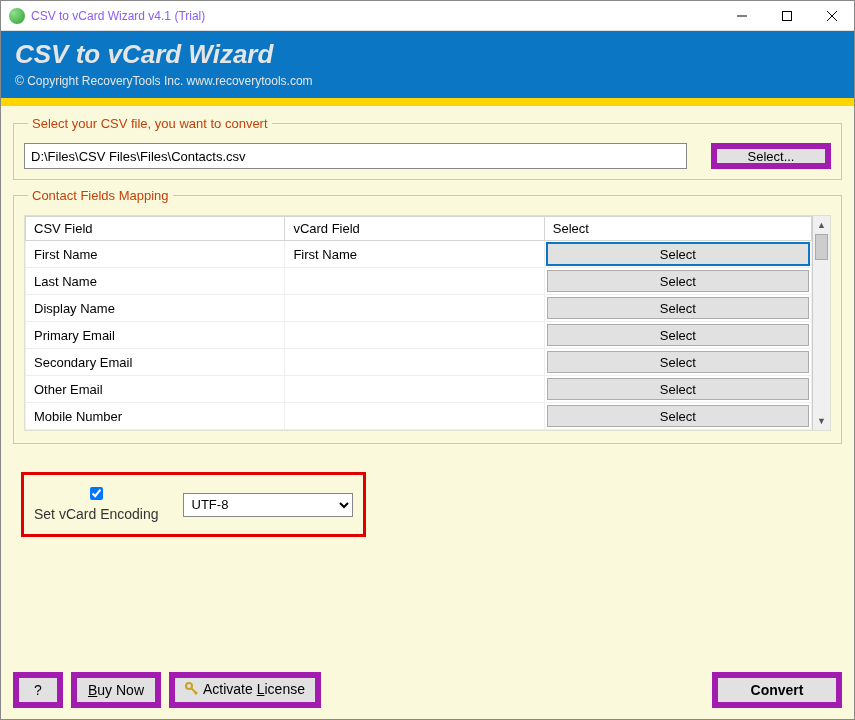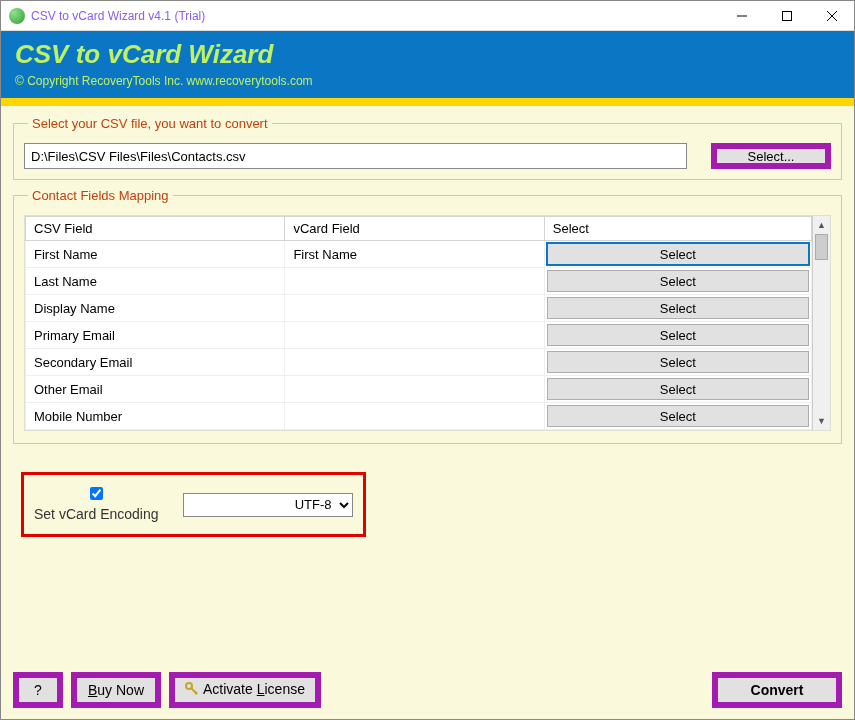--- a/index.html
+++ b/index.html
@@ -7,21 +7,21 @@
 
   
   .titlebar { height: 30px; display: flex; align-items: center; padding: 0 0 0 8px; background: #fff; border-bottom: 1px solid #ddd; }
   .titlebar .app-icon { width: 16px; height: 16px; border-radius: 50%; background: radial-gradient(circle at 30% 30%, #8ee08e, #2e9e2e); margin-right: 6px; }
   .titlebar .title { font-size: 12px; color: #8b5cf6; flex: 1; }
   .winbtns { display: flex; height: 100%; }
   .winbtn { width: 45px; display: flex; align-items: center; justify-content: center; font-size: 14px; color: #000; cursor: default; }
   .winbtn svg { pointer-events: none; }
 
   
-  .header { background: #0a76c4; color: #bef264; padding: 8px 14px 10px; }
+  .header { background: #0a76c4; color: #e5e5e5; padding: 8px 14px 10px; }
   .header h1 { font-size: 26px; font-weight: bold; font-style: italic; }
   .header .sub { font-size: 12px; margin-top: 4px; }
   .yellowbar { height: 8px; background: #ffd500; }
 
   
   .content { background: #fbf9dc; padding: 10px 12px 0; height: calc(720px - 30px - 68px - 8px); position: relative; }
 
   fieldset.group { border: 1px solid #c8c8bb; background: #fbf9dc; padding: 12px 10px 10px; margin-bottom: 8px; position: relative; }
   fieldset.group > legend { font-size: 13px; color: #c2410c; padding: 0 4px; margin-left: 4px; }
   .row { display: flex; gap: 24px; align-items: flex-start; }
@@ -40,21 +40,21 @@
   table.mapping { width: calc(100% - 18px); border-collapse: collapse; background: #fff; font-size: 13px; }
   table.mapping th { text-align: left; font-weight: normal; padding: 4px 8px; border: 1px solid #d4d4d4; background: #fff; height: 20px; }
   table.mapping td { border: 1px solid #eee; padding: 0 8px; height: 27px; vertical-align: middle; }
   table.mapping td.selcell { padding: 2px; }
   .selbtn { width: 100%; height: 22px; border: 1px solid #adadad; background: #e1e1e1; font-size: 13px; cursor: default; }
   .selbtn.focused { border: 1px solid #0a76c4; outline: 1px solid #0a76c4; }
 
   
   .encoding-box { border: 3px solid #e10000; padding: 12px 10px; display: inline-flex; align-items: center; gap: 24px; margin-top: 20px; margin-left: 8px; }
   .encoding-box label { font-size: 14px; color: #333; display:flex; align-items:center; gap:6px;flex-direction:column; }
-  .encoding-box select { height: 24px; width: 170px; border: 1px solid #888; font-size: 13px; background: #fff; padding: 0 4px; text-align: right; }
+  .encoding-box select { height: 24px; width: 170px; border: 1px solid #888; font-size: 13px; background: #fff; padding: 0 4px; }
 
   
   .footer { position: absolute; left: 12px; right: 12px; bottom: 12px; display: flex; gap: 8px; align-items: center; }
   .footer .btn { height: 36px; min-width: 50px; font-size: 14px; background:#e1e1e1; }
   .footer .btn.big { min-width: 130px; font-weight: bold; }
   .footer .spacer { flex: 1; }
   .key-icon { display:inline-block; vertical-align:middle; margin-right:4px; }
   .underline { text-decoration: underline; }
 </style>
 </head>

